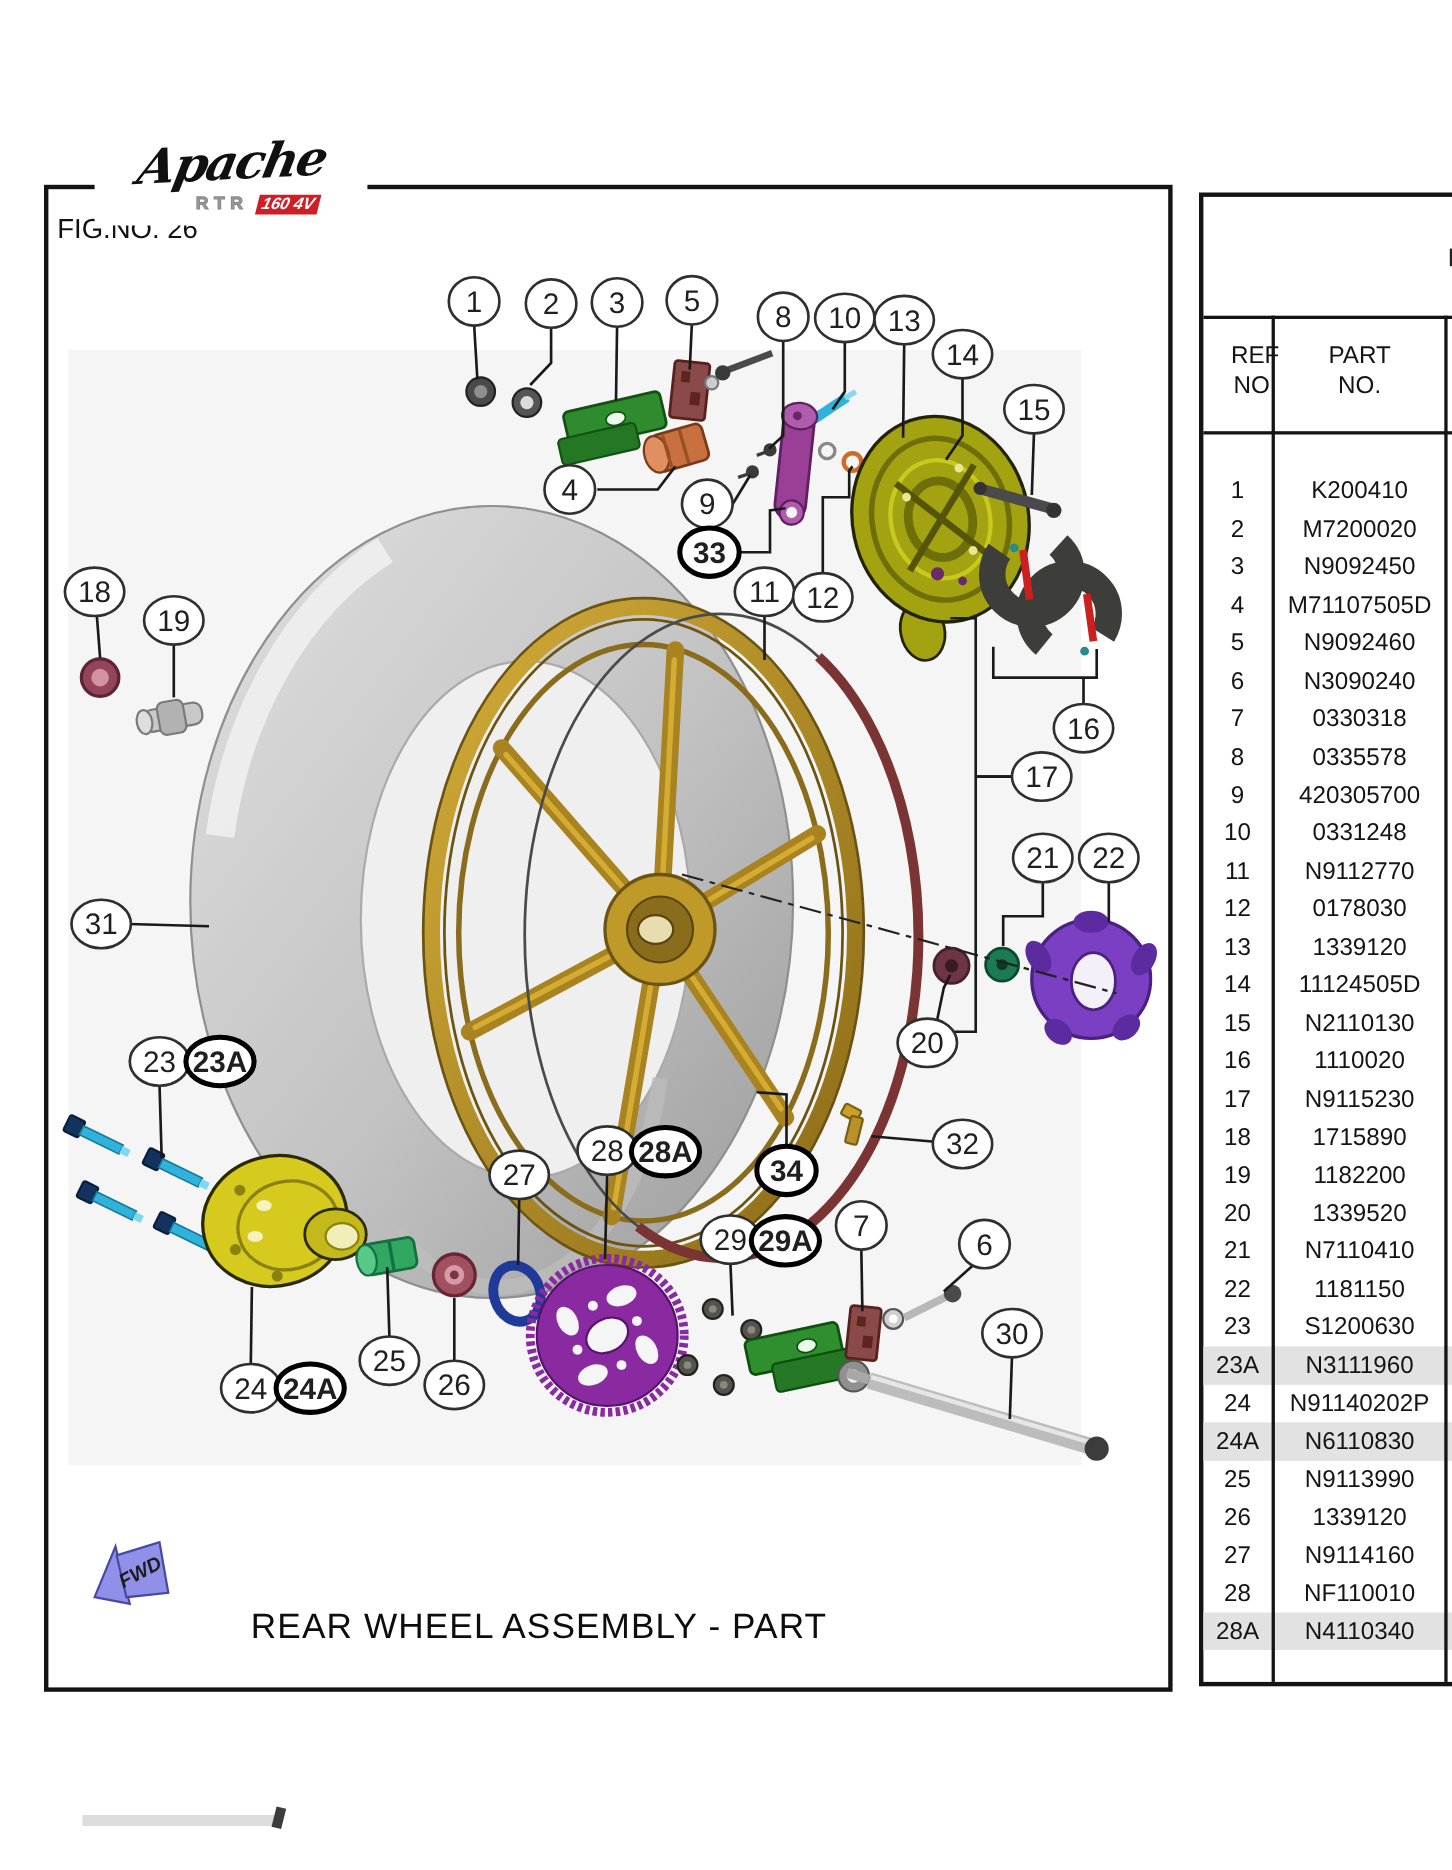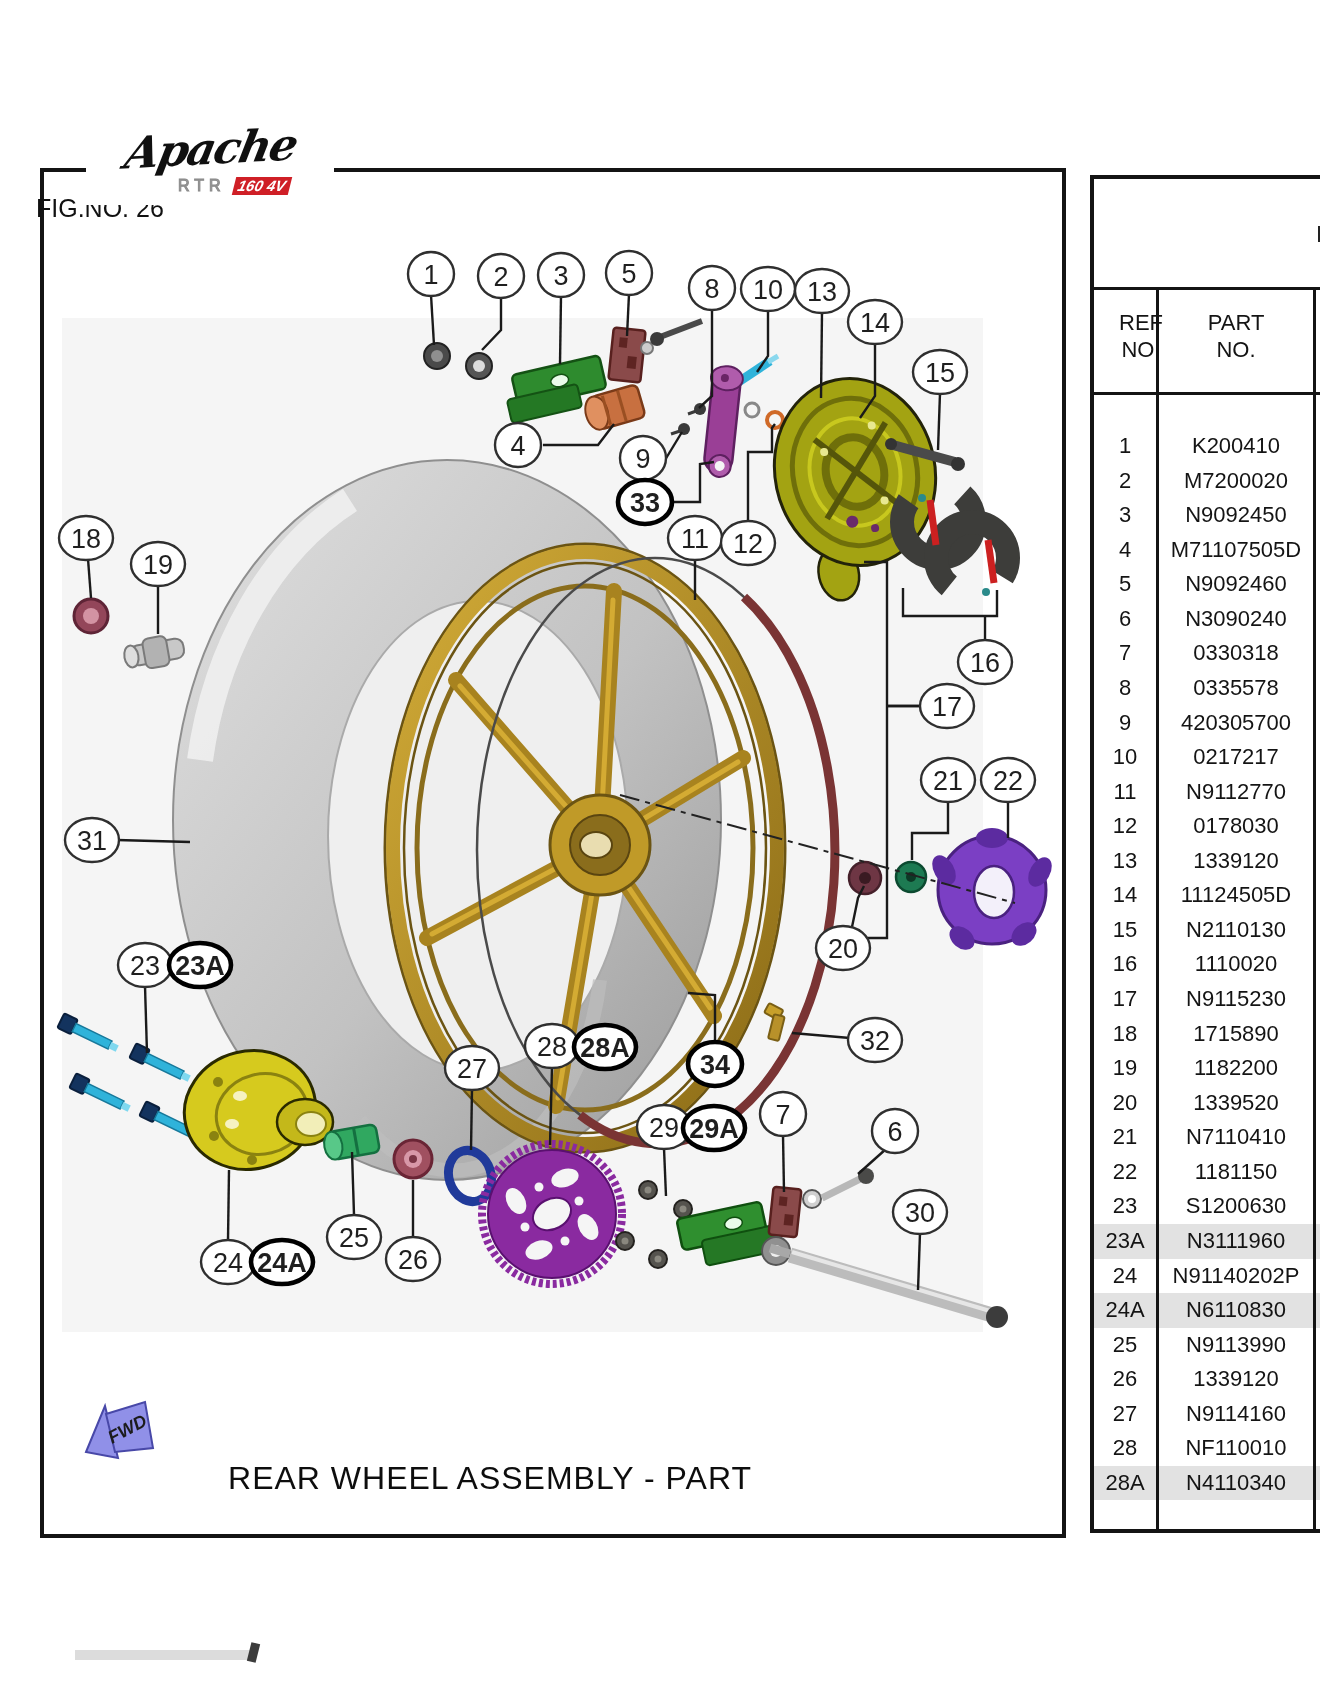--- a/index.html
+++ b/index.html
@@ -1,26 +1,26 @@
 <!DOCTYPE html>
 <html><head>
 <meta charset="utf-8">
 <style>
   html,body{margin:0;padding:0;background:#fff;}
   .page{position:relative;width:1320px;height:1700px;background:#fff;overflow:hidden;
         font-family:"Liberation Sans",sans-serif;color:#1a1a1a;}
   .diagram-frame{position:absolute;left:40px;top:168px;width:1026px;height:1370px;
         border:4px solid #141414;box-sizing:border-box;background:transparent;}
-  .fig-no{position:absolute;left:36px;top:194px;font-size:25px;color:#111;}
+  .fig-no{position:absolute;left:52px;top:194px;font-size:25px;color:#111;}
   .logo{position:absolute;left:86px;top:129px;width:248px;height:76px;background:#fff;z-index:5;}
   .logo-script{position:absolute;left:10px;top:-6px;width:230px;text-align:center;
         font-family:"DejaVu Serif",serif;font-style:italic;font-weight:bold;font-size:44px;
         color:#101010;transform:skewX(-14deg) rotate(-3deg);letter-spacing:-2px;}
   .logo-sub{position:absolute;left:92px;top:48px;height:22px;font-size:16px;white-space:nowrap;}
-  .logo-model{color:#9a9a9a;font-weight:normal;letter-spacing:5px;-webkit-text-stroke:1px #8a8a8a;}
+  .logo-model{color:#9a9a9a;font-weight:bold;letter-spacing:5px;-webkit-text-stroke:1px #8a8a8a;}
   .logo-badge{display:inline-block;background:#cf1f26;color:#fff;font-style:italic;font-weight:bold;
         font-size:15px;padding:0 4px 1px 4px;transform:skewX(-14deg);margin-left:4px;}
   .main-title{position:absolute;left:40px;top:1460px;width:900px;text-align:center;
         font-size:32px;letter-spacing:1px;color:#0d0d0d;}
   svg.art{position:absolute;left:0;top:0;z-index:2;}
   
   .parts-table{position:absolute;left:1090px;top:175px;width:244px;height:1358px;
         border:4px solid #141414;box-sizing:border-box;background:#fff;z-index:4;}
   .tt-band-border{position:absolute;left:0;top:108px;width:100%;height:3px;background:#141414;}
   .tt-head-border{position:absolute;left:0;top:213px;width:100%;height:3px;background:#141414;}
@@ -591,21 +591,21 @@
         <div class="t-row">
           <div class="t-ref">8</div>
           <div class="t-part">0335578</div>
         </div>
         <div class="t-row">
           <div class="t-ref">9</div>
           <div class="t-part">420305700</div>
         </div>
         <div class="t-row">
           <div class="t-ref">10</div>
-          <div class="t-part">0217217</div>
+          <div class="t-part">0331248</div>
         </div>
         <div class="t-row">
           <div class="t-ref">11</div>
           <div class="t-part">N9112770</div>
         </div>
         <div class="t-row">
           <div class="t-ref">12</div>
           <div class="t-part">0178030</div>
         </div>
         <div class="t-row">

